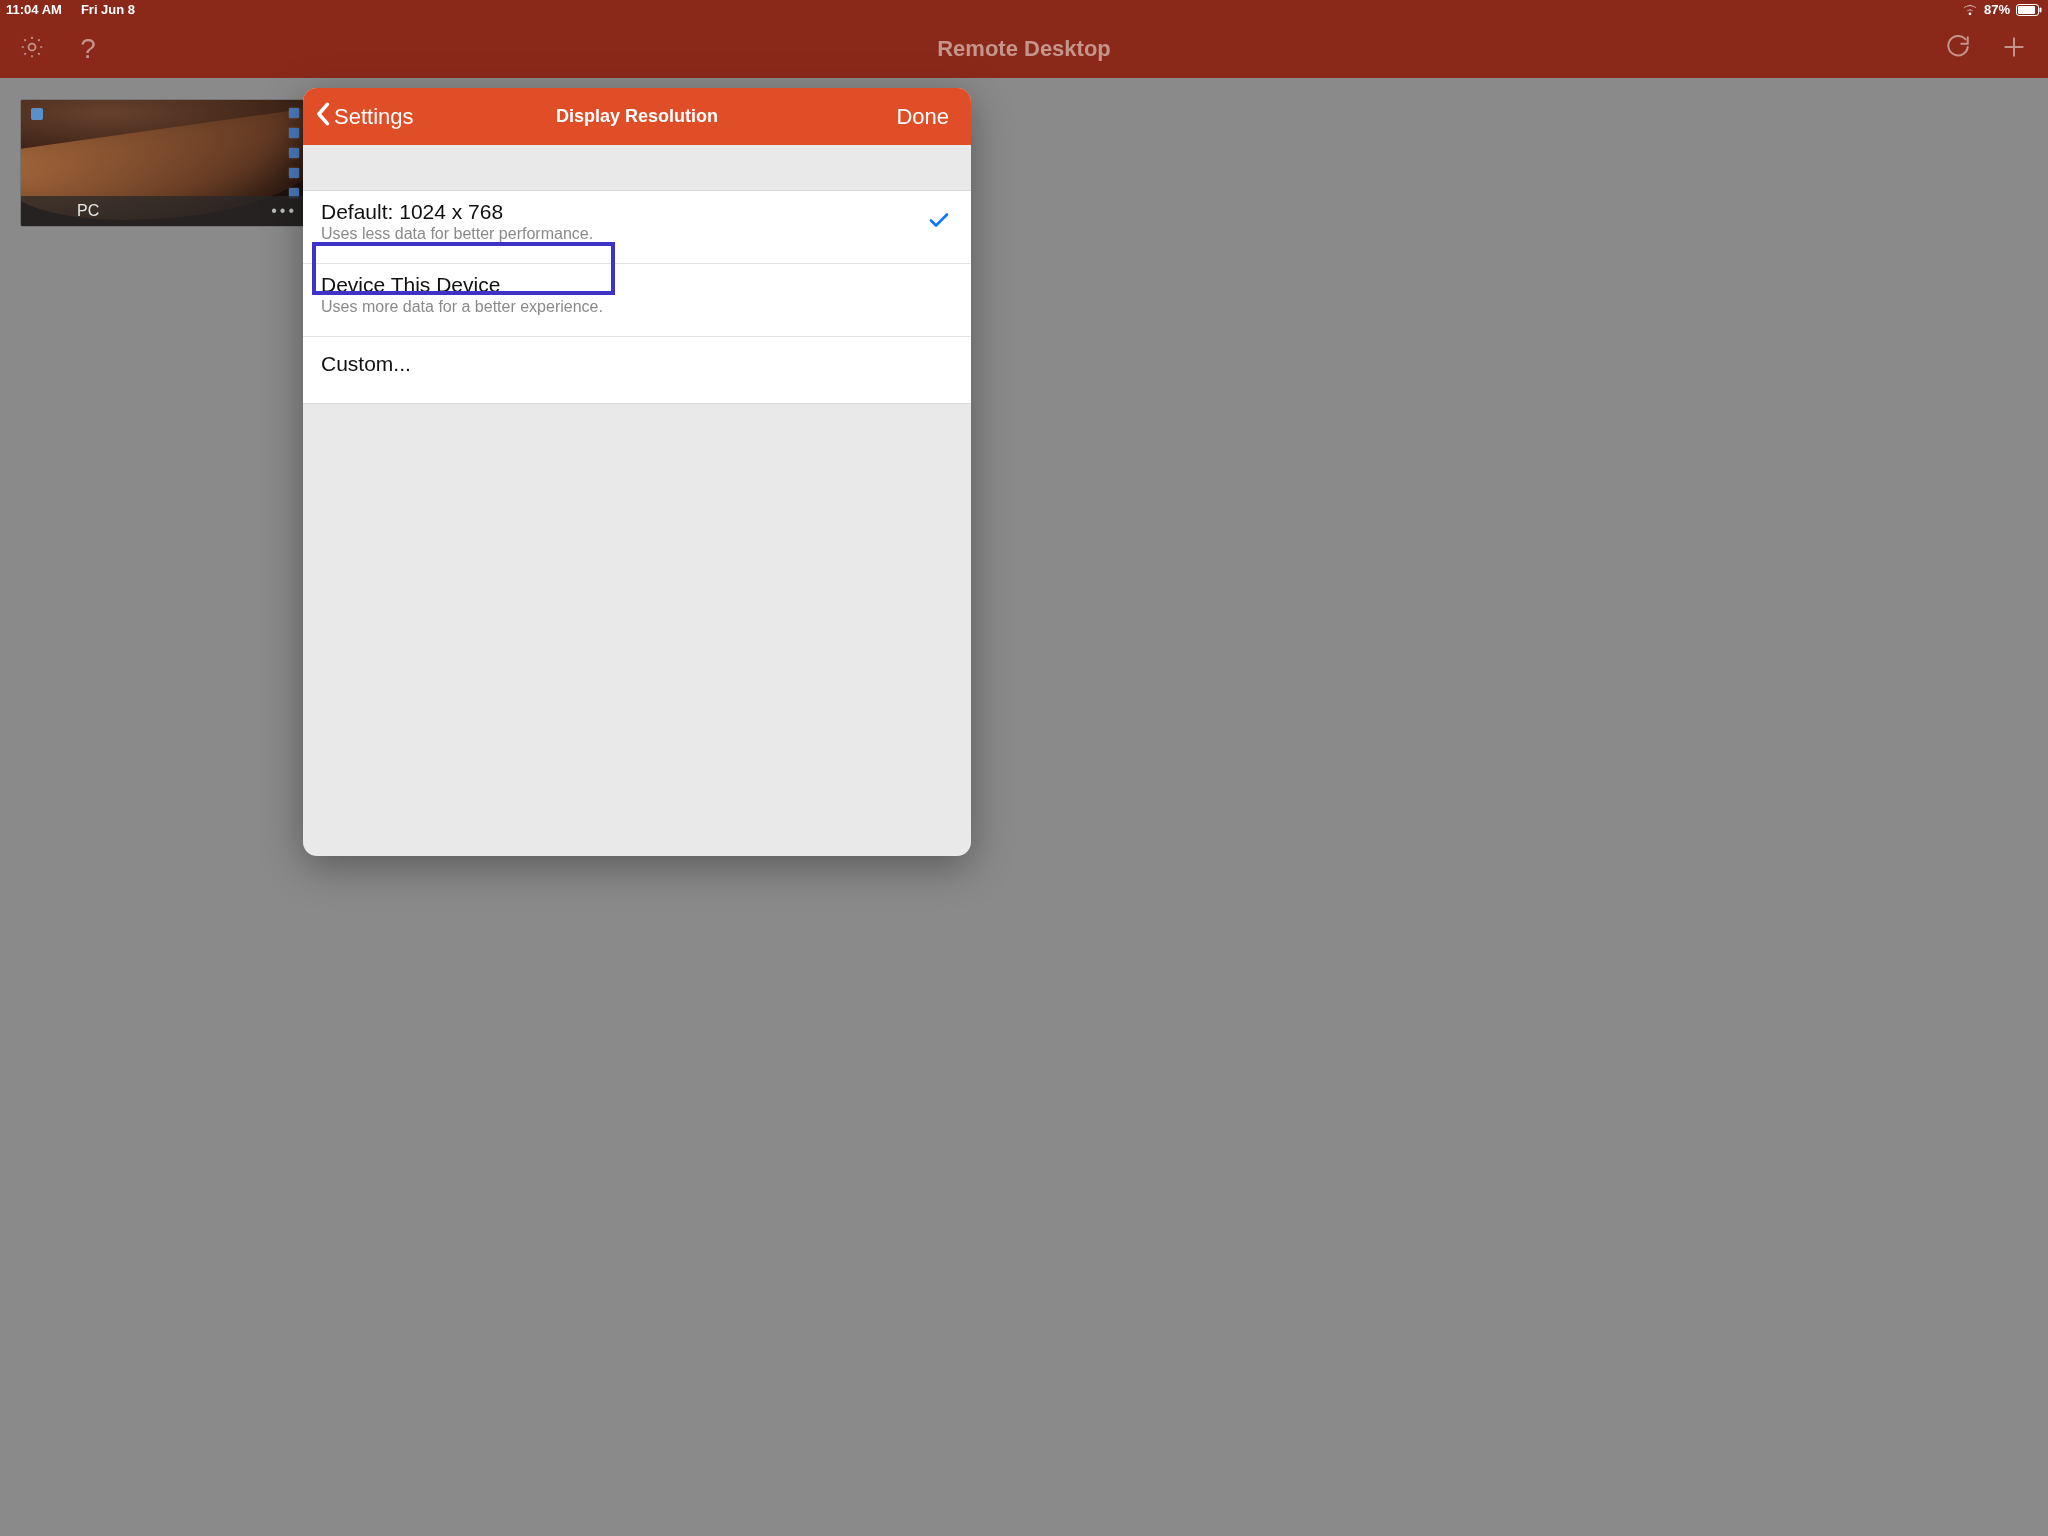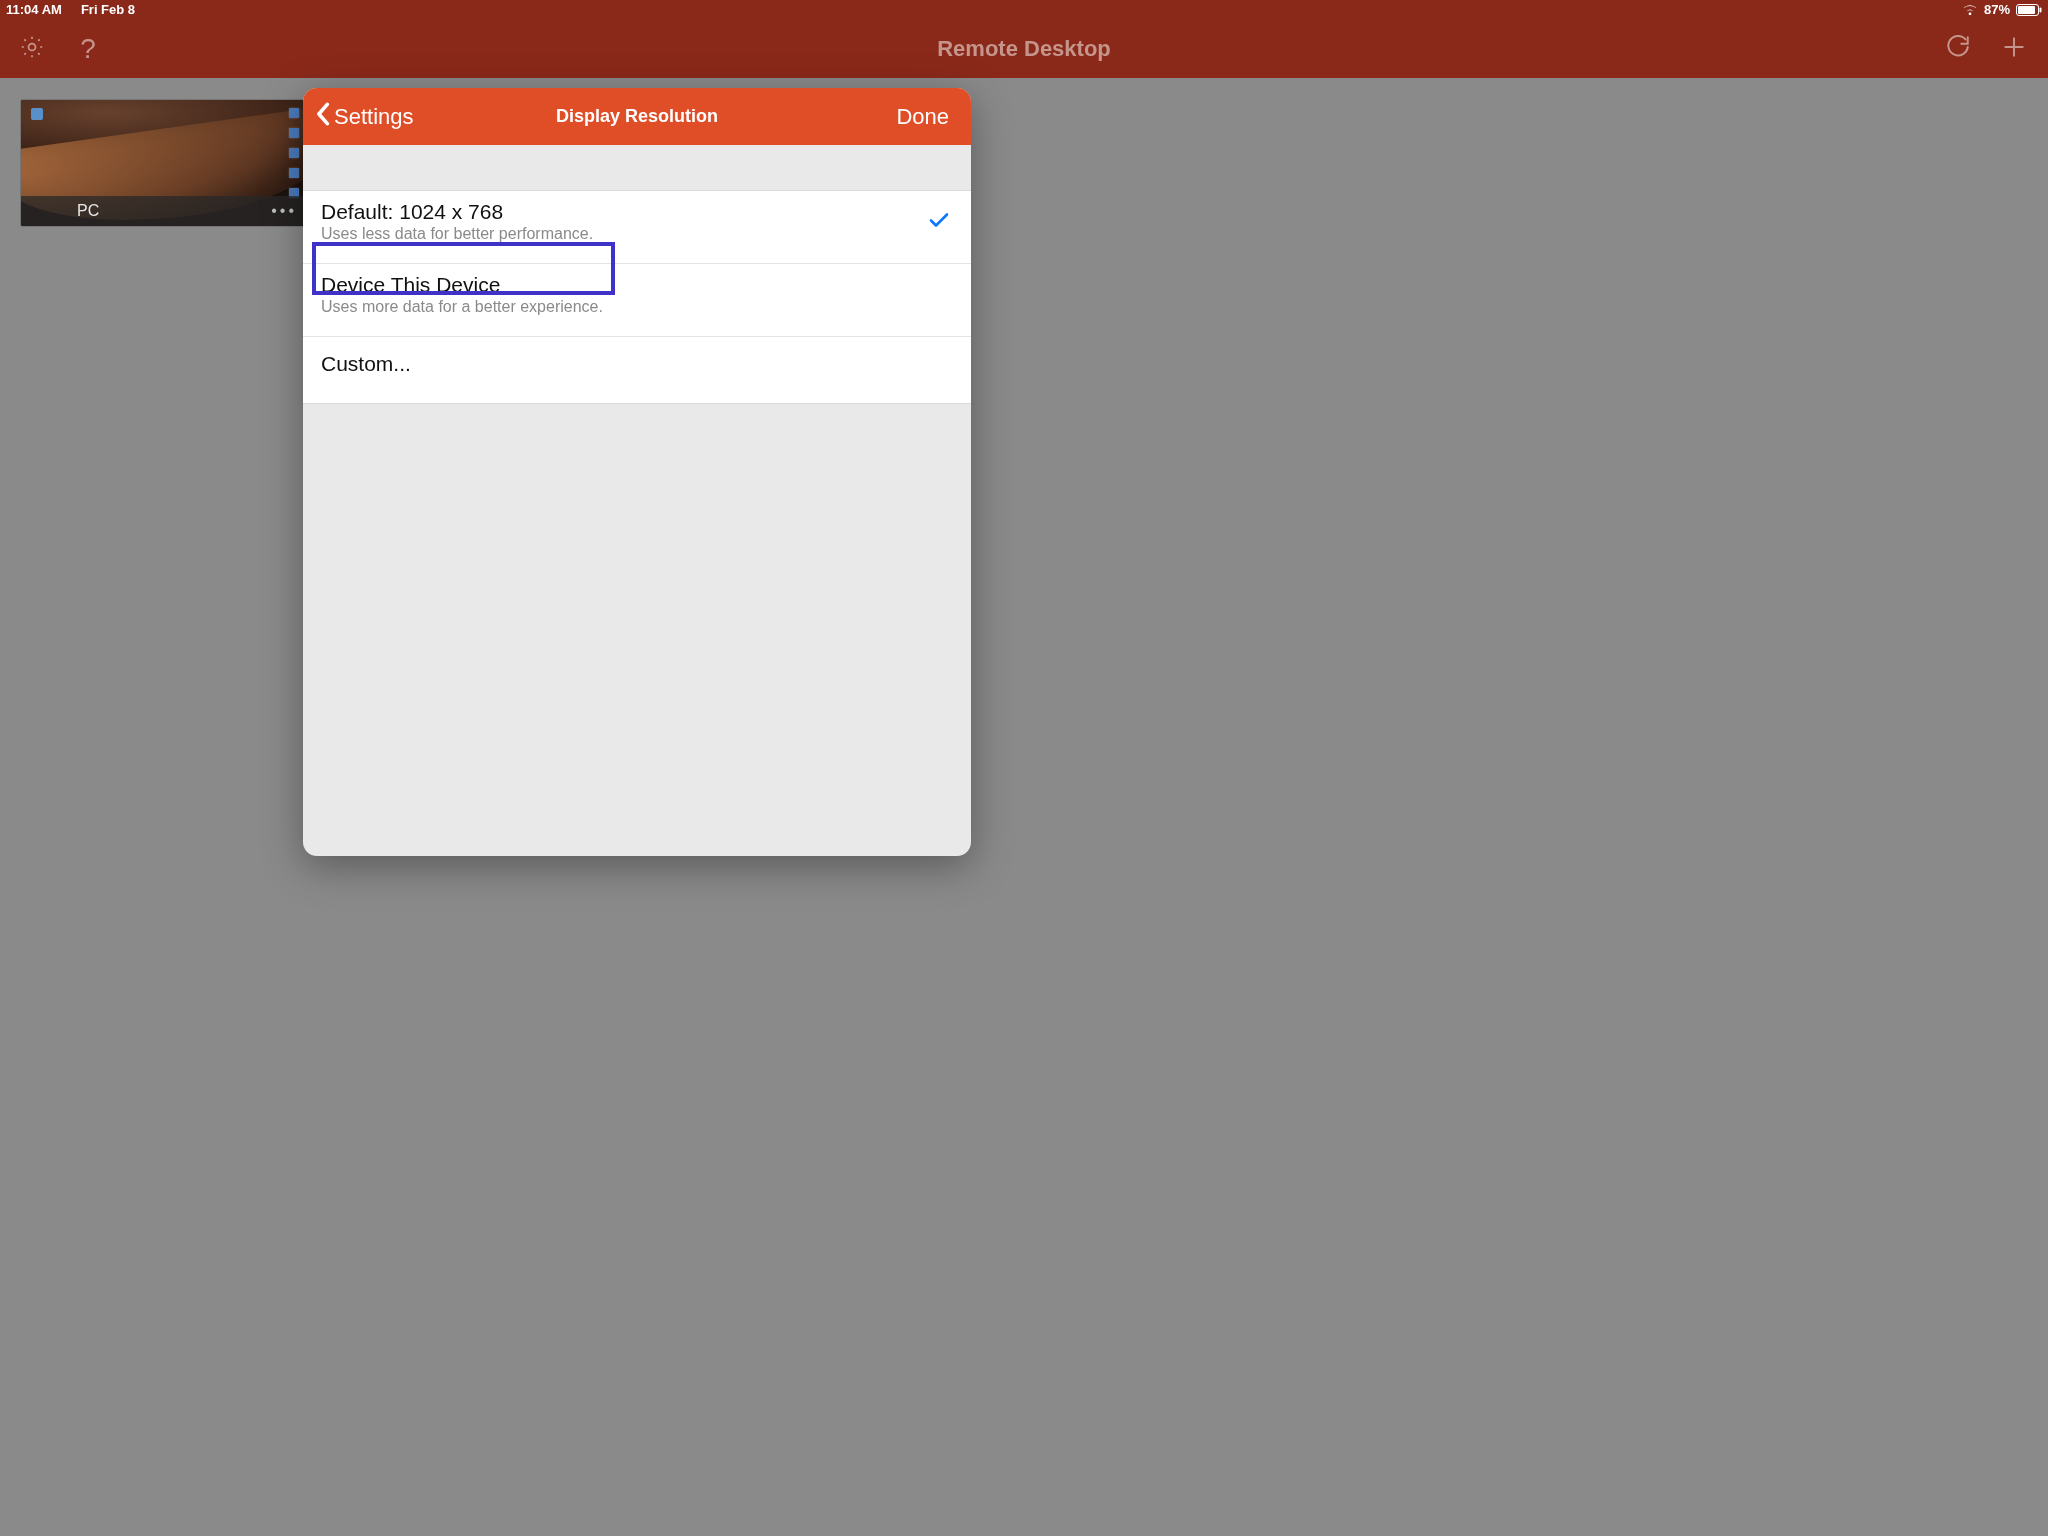--- a/index.html
+++ b/index.html
@@ -56,21 +56,21 @@
 
     
     .annot-box { position:absolute; border:4px solid #3f33c7; pointer-events:none; left:312px; top:242px; width:303px; height:53px; }
   </style>
 </head>
 <body>
 
 <div class="statusbar">
   <div class="sb-left">
     <span>11:04 AM</span>
-    <span>Fri Feb 8</span>
+    <span>Fri Jun 8</span>
   </div>
   <div class="sb-right">
     <span class="wifi-icon">
       <svg width="16" height="12" viewBox="0 0 16 12">
           <path fill="#fff" d="M8 11.2a1.4 1.4 0 1 0 0-2.8 1.4 1.4 0 0 0 0 2.8Zm-3.4-3.7 1.2-1.2a4 4 0 0 1 4.4 0l1.2 1.2a5.7 5.7 0 0 0-6.8 0ZM1.4 4.3l1.2-1.2a9.6 9.6 0 0 1 10.8 0l1.2 1.2a11.3 11.3 0 0 0-13.2 0Z"></path>
         </svg>
     </span>
     <span>87%</span>
     <span class="battery-icon">
       <svg width="26" height="12" viewBox="0 0 26 12">

